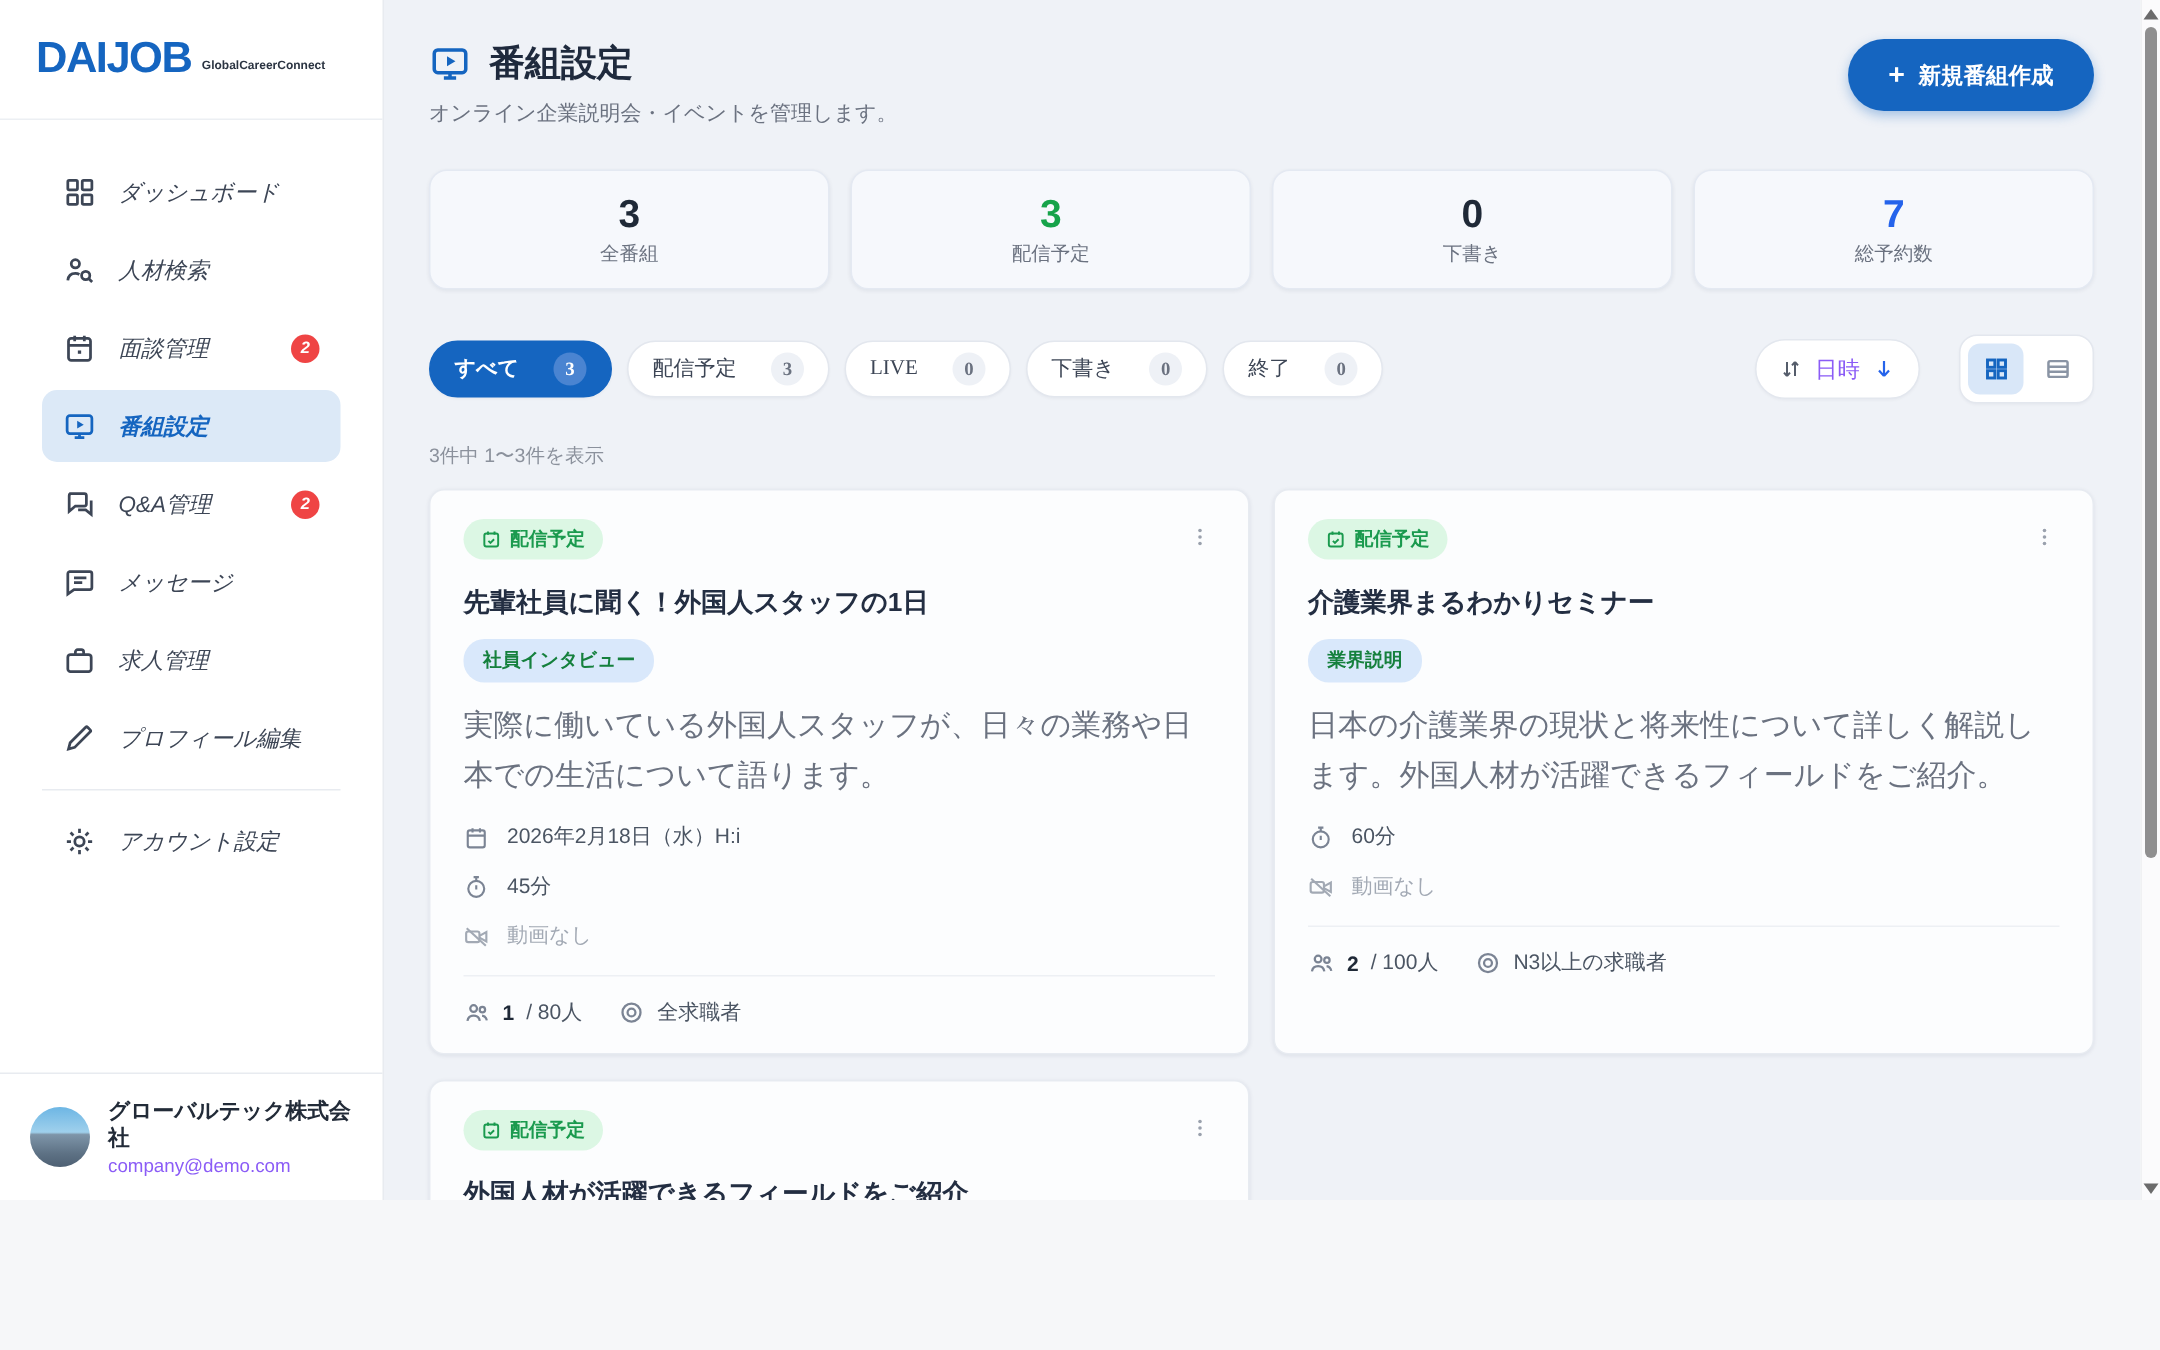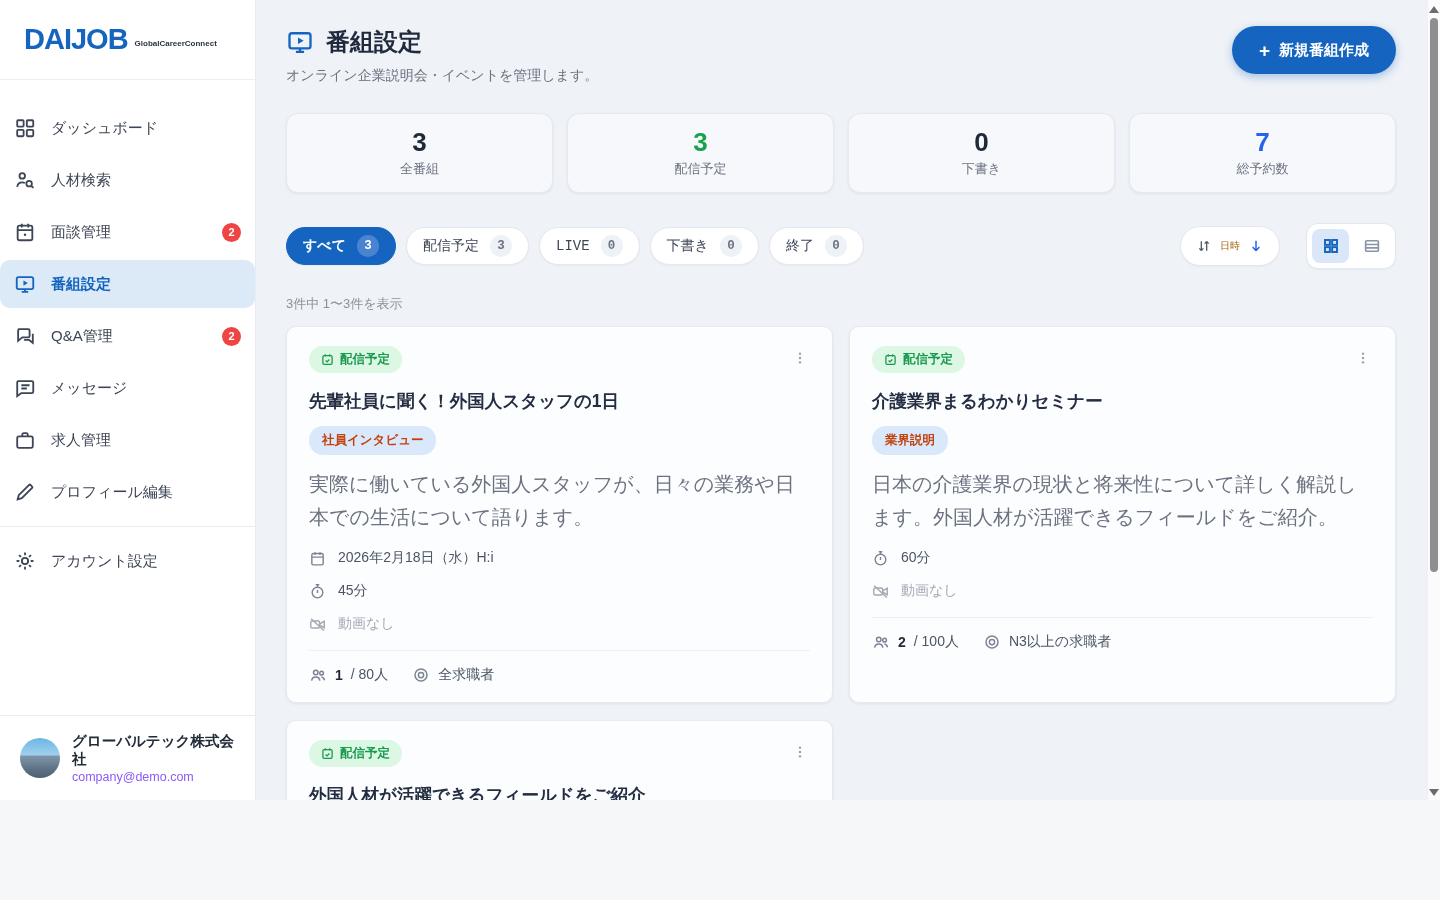--- a/index.html
+++ b/index.html
@@ -24,21 +24,21 @@
     font-family:"Liberation Sans","DejaVu Sans",sans-serif;
     -webkit-font-smoothing:antialiased;
   }
   .app{display:flex;height:800px;position:relative;background:var(--main-bg);}
 
   
   .sidebar{width:256px;background:#fff;border-right:1px solid var(--line);display:flex;flex-direction:column;flex-shrink:0;}
   .logo-row{height:80px;display:flex;align-items:center;padding:0 24px;border-bottom:1px solid #eceff3;gap:7px;flex-shrink:0;}
   .logo-text{font-size:29px;font-weight:800;color:var(--blue);letter-spacing:-1px;}
   .logo-tag{font-size:8px;font-weight:700;color:#2b3442;margin-top:8px;}
-  .nav{padding:24px 0 0;}
+  .nav{padding:24px 28px 0;font-style:italic;}
   .nav-item{height:48px;display:flex;align-items:center;gap:15px;padding:0 14px;border-radius:10px;color:var(--text);font-size:15px;margin-bottom:4px;cursor:pointer;}
   .nav-item.active{background:#dce9f7;color:var(--blue);font-weight:700;}
   .nav-icon{width:22px;height:22px;display:flex;align-items:center;justify-content:center;flex-shrink:0;}
   .nav-icon svg{width:22px;height:22px;}
   .nav-badge{margin-left:auto;background:var(--red);color:#fff;min-width:19px;height:19px;border-radius:50%;font-size:11px;font-weight:700;display:flex;align-items:center;justify-content:center;}
   .nav-divider{height:1px;background:var(--line);margin:10px 16px;}
   .side-spacer{flex:1;}
   .user-box{border-top:1px solid var(--line);padding:16px 20px;display:flex;gap:12px;align-items:center;}
   .avatar{width:40px;height:40px;border-radius:50%;flex-shrink:0;
     background:linear-gradient(180deg,#6db6e4 0%,#9fd0ec 42%,#7e95a9 46%,#5d7184 78%,#4e6073 100%);}
@@ -61,28 +61,28 @@
   .stat{flex:1;height:80px;background:var(--stat-bg);border:1px solid #e4e9f2;border-radius:12px;
     display:flex;flex-direction:column;align-items:center;justify-content:center;
     box-shadow:0 1px 3px rgba(15,30,60,.07);}
   .stat-value{font-size:26px;font-weight:800;color:#1f2937;line-height:1.1;}
   .stat-value.green{color:var(--green);}
   .stat-value.blue{color:var(--blue-bright);}
   .stat-label{font-size:13px;color:var(--gray);margin-top:3px;}
 
   .filters-row{display:flex;align-items:center;gap:10px;margin-top:30px;}
   .chip{height:38px;padding:4px 16px;border-radius:19px;background:#fff;border:1px solid #e3e7ee;
-    display:flex;align-items:center;gap:11px;font-size:14px;color:var(--text);cursor:pointer;
-    box-shadow:0 1px 2px rgba(15,30,60,.04);font-family:Liberation Mono, monospace;}
+    display:flex;align-items:center;gap:23px;font-size:14px;color:var(--text);cursor:pointer;
+    box-shadow:0 1px 2px rgba(15,30,60,.04);font-family:Liberation Serif, serif;}
   .chip .cnt{min-width:22px;height:22px;padding:0 6px;border-radius:11px;background:#eef1f6;color:var(--gray);
     font-size:12.5px;font-weight:600;display:flex;align-items:center;justify-content:center;}
   .chip.active{background:var(--blue);border-color:var(--blue);color:#fff;font-weight:700;}
   .chip.active .cnt{background:#4a84d1;color:#fff;}
   .sort-btn{margin-left:auto;height:40px;border-radius:20px;background:#fff;border:1px solid #e3e7ee;
-    padding:0 15px;display:flex;gap:8px;align-items:center;font-size:10px;color:#a16207;cursor:pointer;
+    padding:0 15px;display:flex;gap:8px;align-items:center;font-size:15px;color:#8b5cf6;cursor:pointer;
     box-shadow:0 1px 2px rgba(15,30,60,.04);font-family:inherit;}
   .sort-btn svg{width:16px;height:16px;}
   .arrow-down-blue{color:var(--blue-bright);}
   .sort-arrows{color:#555d6b;}
   .view-toggle{display:flex;background:#fff;border:1px solid #e3e7ee;border-radius:12px;padding:5px;gap:4px;
     margin-left:16px;box-shadow:0 1px 2px rgba(15,30,60,.04);}
   .view-btn{width:37px;height:34px;border-radius:8px;display:flex;align-items:center;justify-content:center;
     color:#8a94a4;border:none;background:transparent;cursor:pointer;}
   .view-btn.active{background:#d9e7f8;color:var(--blue);}
   .view-btn svg{width:18px;height:18px;}
@@ -92,21 +92,21 @@
   .cards-grid{display:grid;grid-template-columns:1fr 1fr;gap:17px 16px;margin-top:13px;}
   .card{background:var(--card-bg);border:1px solid #e7ebf1;border-radius:10px;padding:19px 22px 18px;
     box-shadow:0 1px 3px rgba(15,30,60,.08);}
   .card-top{display:flex;justify-content:space-between;align-items:flex-start;}
   .status-pill{display:inline-flex;align-items:center;gap:6px;background:#dcf7e4;color:#1a9a4e;
     font-size:12.5px;font-weight:700;height:27px;padding:0 12px;border-radius:14px;}
   .status-pill svg{width:13px;height:13px;}
   .kebab{background:none;border:none;color:#9aa1ad;padding:4px 2px;cursor:pointer;line-height:0;}
   .kebab svg{width:16px;height:16px;}
   .card-title{font-size:17.5px;font-weight:700;color:#232e42;margin:16px 0 0;}
-  .tag-pill{display:inline-block;margin-top:13px;background:#d9e8fb;color:#c2410c;font-size:12.5px;
+  .tag-pill{display:inline-block;margin-top:13px;background:#d9e8fb;color:#15803d;font-size:12.5px;
     font-weight:600;padding:6px 13px;border-radius:14px;}
   .card-desc{margin:13px 0 0;font-size:20px;color:var(--gray);line-height:1.65;}
   .meta{display:flex;align-items:center;gap:12px;margin-top:15px;font-size:14px;color:#4b5563;}
   .meta svg{width:17px;height:17px;color:#7b8494;flex-shrink:0;}
   .meta.muted{color:var(--muted);}
   .meta.muted svg{color:var(--muted);}
   .card-footer{margin-top:17px;border-top:1px solid #edf0f4;padding-top:15px;display:flex;gap:24px;
     align-items:center;font-size:14px;color:#4b5563;}
   .foot-item{display:flex;align-items:center;gap:8px;}
   .foot-item svg{width:18px;height:18px;color:#7b8494;}

